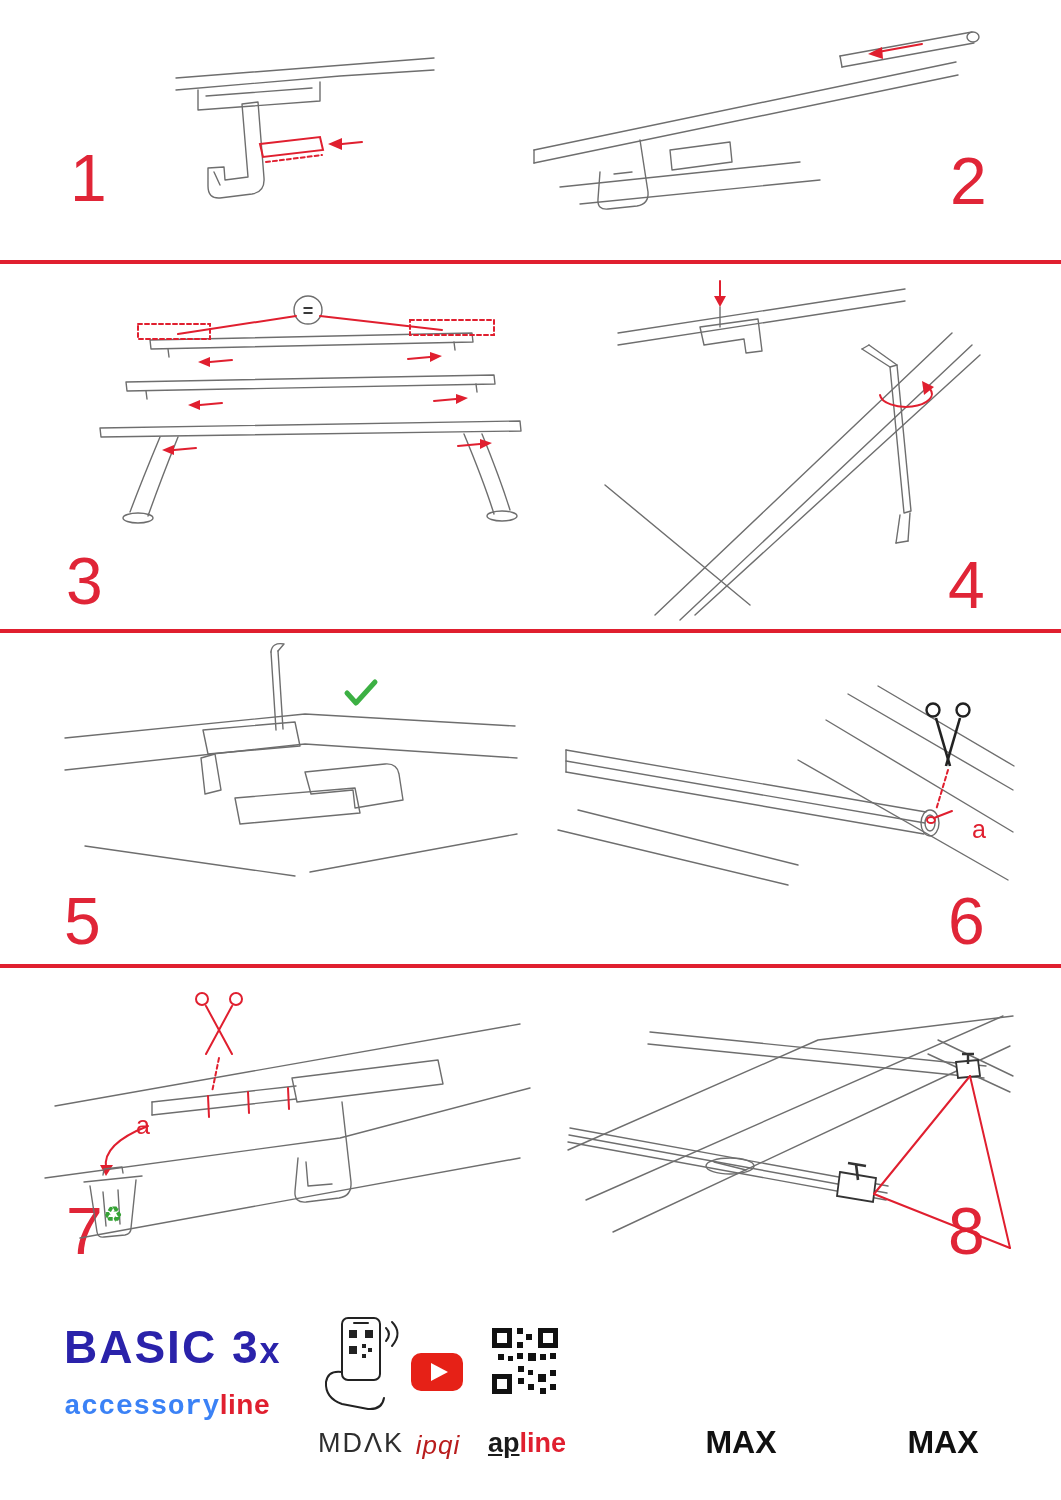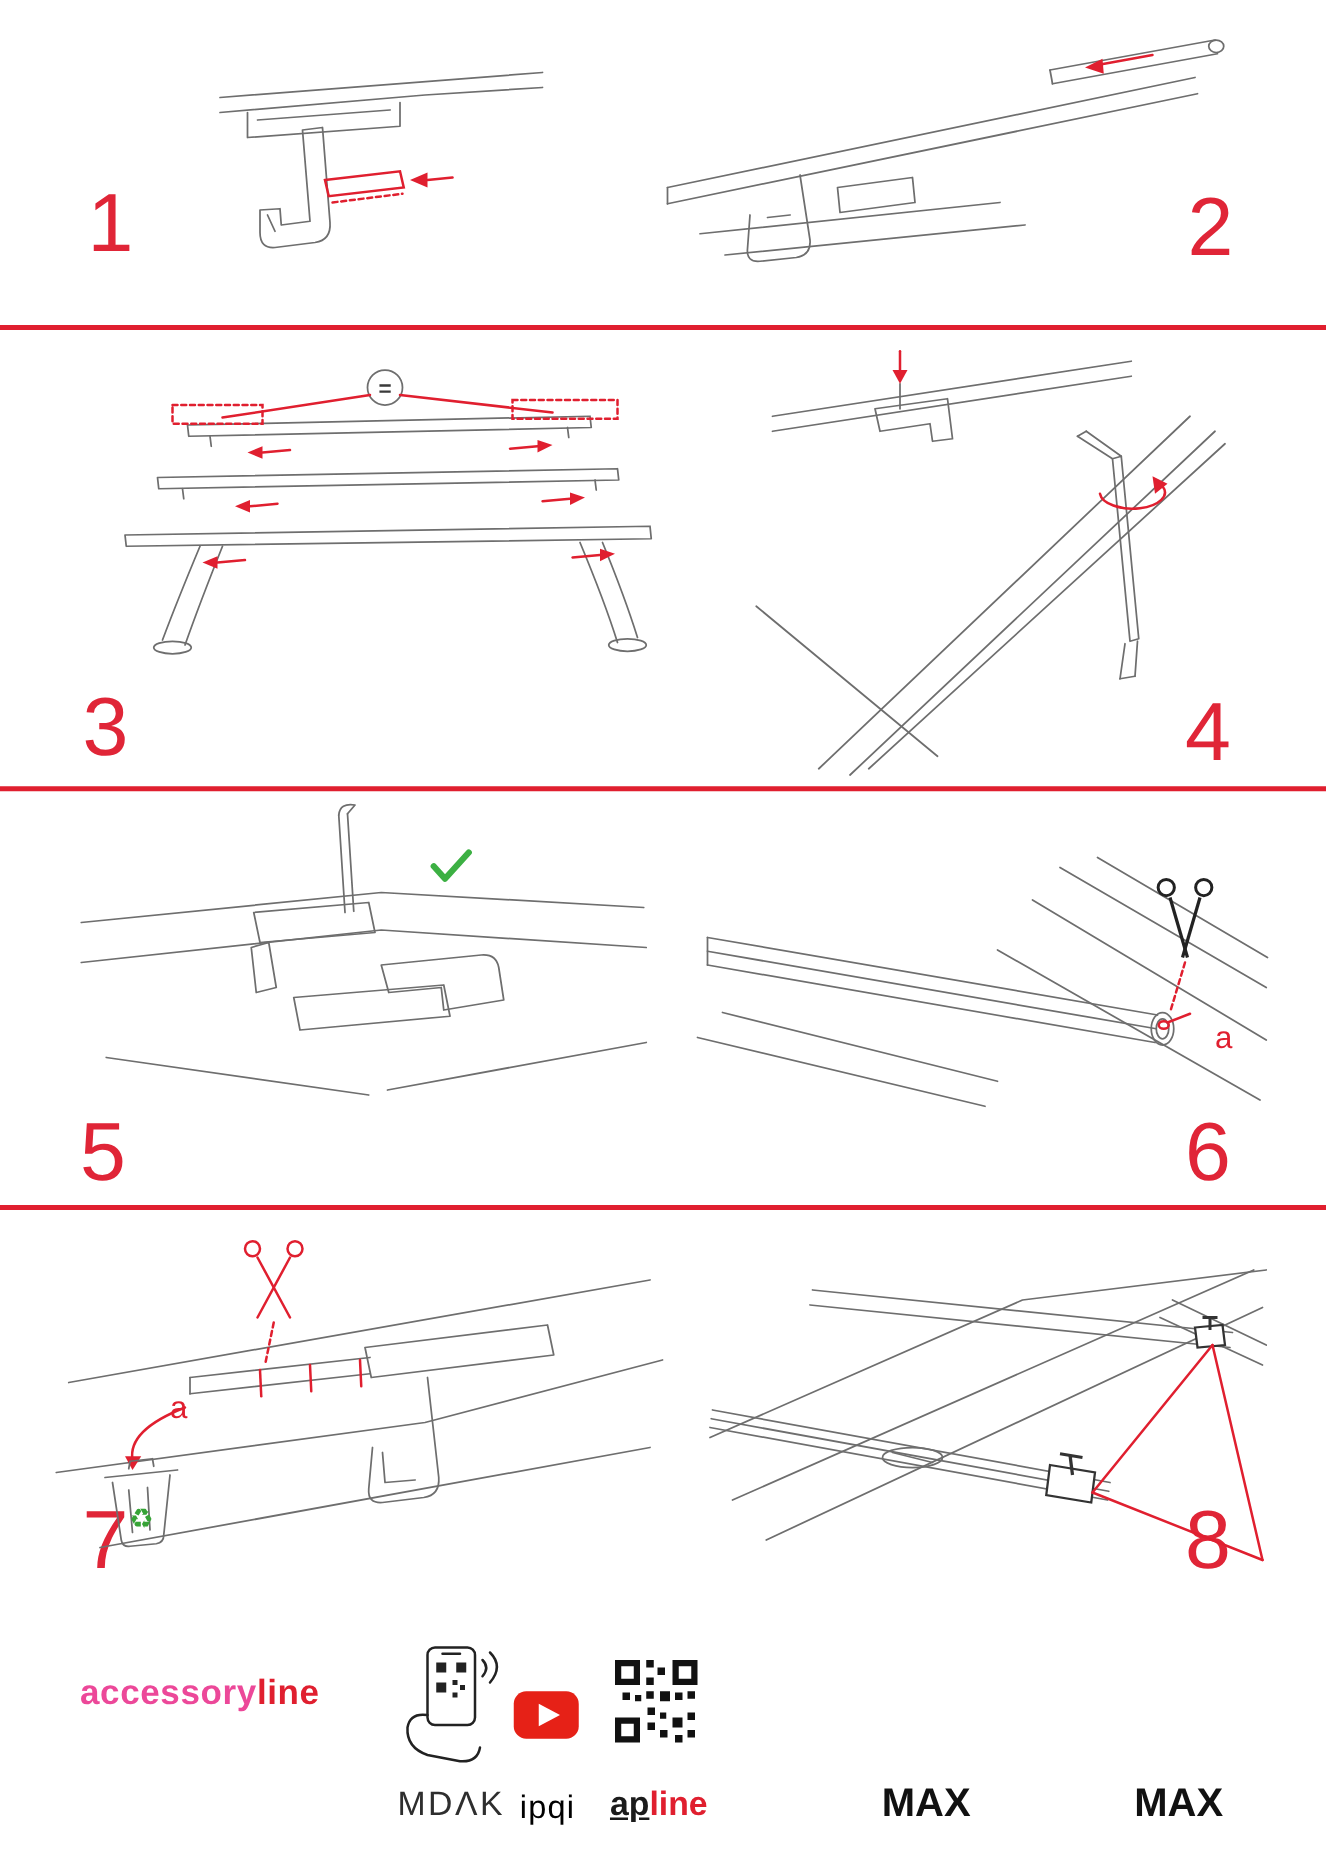--- a/index.html
+++ b/index.html
@@ -36,27 +36,27 @@
   .sketch { stroke:#6e6e6e; stroke-width:1.4; fill:none; stroke-linecap:round; stroke-linejoin:round; }
   .red-ln { stroke:#e01f2f; stroke-width:2; fill:none; stroke-linecap:round; }
   .red-fill { fill:#e01f2f; stroke:none; }
 
   
   .footer-item { position:absolute; }
   .brand-block { left:64px; top:1322px; width:230px; }
   .brand-title { font-size:46px; font-weight:700; color:#2a22aa; letter-spacing:2px; line-height:1.1; }
   .brand-title .xsmall { font-size:36px; }
   .brand-sub { font-size:28px; font-weight:700; margin-top:16px; letter-spacing:0.5px; }
-  .brand-sub .blk { color:#ec4899; } .brand-sub .red { color:#e01f2f; }
+  .brand-sub .blk { color:#3b82f6;font-family:Liberation Mono, monospace; } .brand-sub .red { color:#e01f2f; }
 
   .phone-wrap { left:312px; top:1312px; width:95px; height:100px; }
   .mdak { left:296px; top:1428px; width:130px; text-align:center; font-size:27px; font-weight:400; color:#2e2e2e; letter-spacing:2px; }
 
   .yt-wrap { left:410px; top:1352px; width:54px; height:40px; }
-  .ipqi { left:398px; top:1430px; width:80px; text-align:center; font-size:26px; color:#000000; letter-spacing:1px; }
+  .ipqi { left:398px; top:1430px; width:80px; text-align:center; font-size:26px; color:#b91c1c; letter-spacing:1px;font-style:italic; }
 
   .qr-wrap { left:490px; top:1326px; width:70px; height:70px; }
   .apline { left:472px; top:1428px; width:110px; text-align:center; font-size:27px; font-weight:700; }
   .apline .blk { color:#1b1b1b;text-decoration:underline; } .apline .red { color:#e01f2f;text-align:center; }
 
   .weight-wrap { left:678px; top:1298px; width:126px; height:118px; }
   .weight-max { left:686px; top:1424px; width:110px; text-align:center; font-size:32px; font-weight:700; color:#111; }
 
   .speed-wrap { left:876px; top:1294px; width:130px; height:112px; }
   .speed-max { left:888px; top:1424px; width:110px; text-align:center; font-size:32px; font-weight:700; color:#111; }
@@ -314,20 +314,23 @@
       </g>
       <g>
         <path class="red-ln" d="M452 268 L316 214" stroke-width="1.6"></path>
         <path class="red-ln" d="M452 268 L412 96" stroke-width="1.6"></path>
         <path class="red-ln" d="M316 214 L412 96" stroke-width="1.2"></path>
       </g>
     </svg>
   </div>
 
   <div class="footer-item brand-block">
+    <div class="brand-title">
+      <span>BASIC 3</span><span class="xsmall">x</span>
+    </div>
     <div class="brand-sub">
       <span class="blk">accessory</span><span class="red">line</span>
     </div>
   </div>
 
   <div class="footer-item phone-wrap">
     <svg viewBox="0 0 95 100">
       <g stroke="#222" stroke-width="2" fill="none" stroke-linecap="round" stroke-linejoin="round">
         <rect x="30" y="6" width="38" height="62" rx="6"></rect>
         <path d="M42 11 L56 11"></path>

